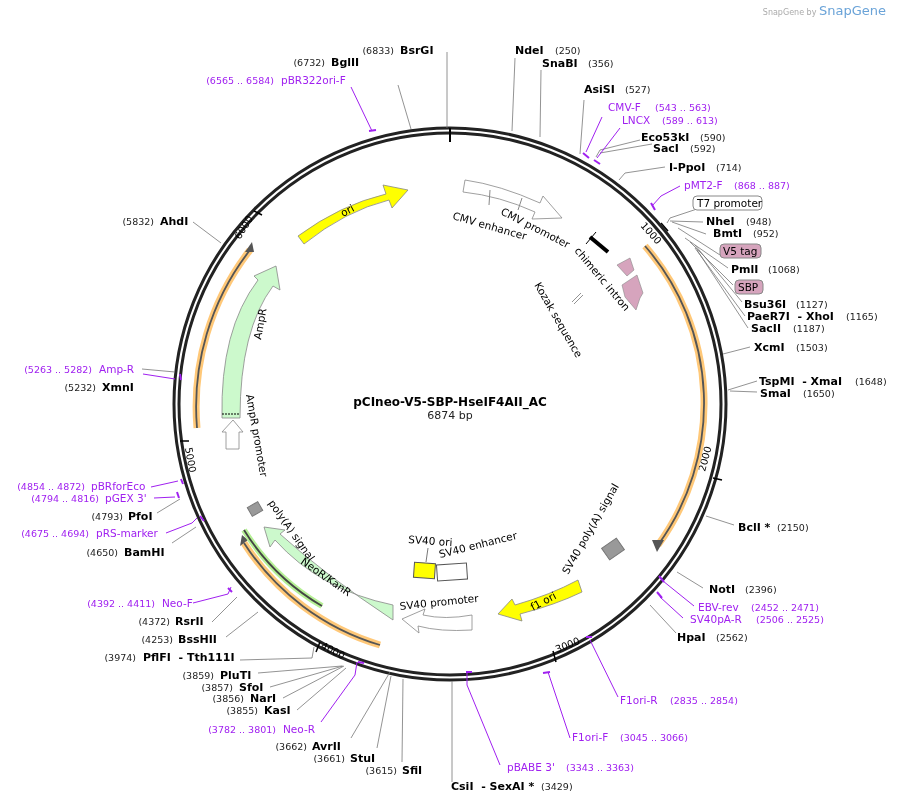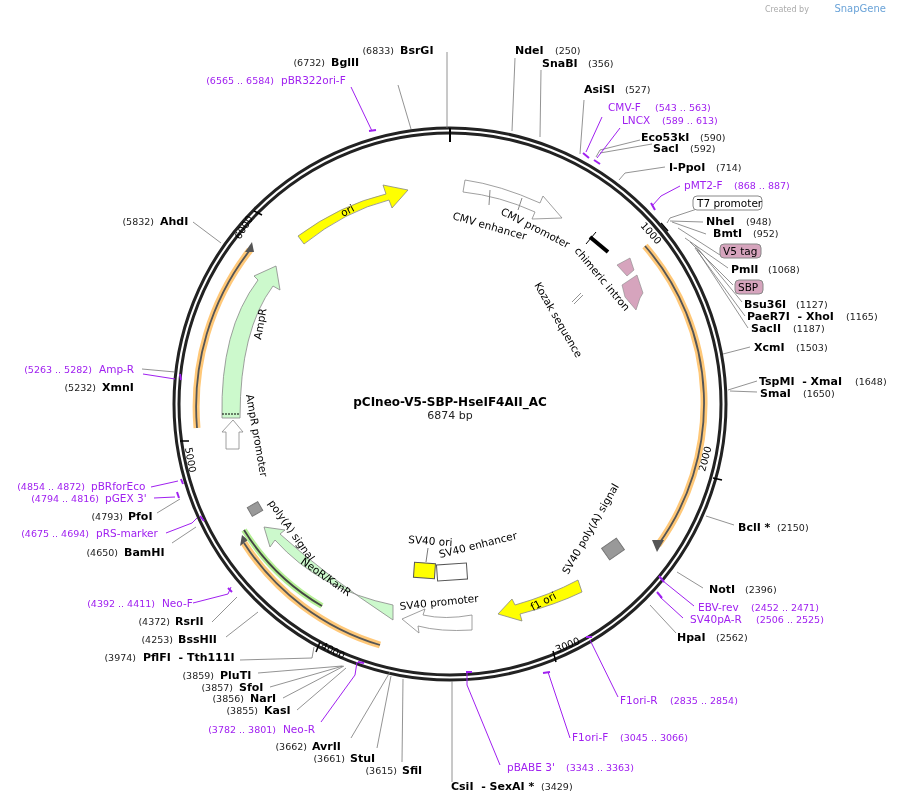--- a/index.html
+++ b/index.html
@@ -4,27 +4,27 @@
 <style>
   html,body{margin:0;padding:0;background:#fff;}
   body{width:900px;height:802px;position:relative;overflow:hidden;font-family:"DejaVu Sans","Liberation Sans",sans-serif;}
   svg{position:absolute;left:0;top:0;}
   .enz{font-weight:bold;font-size:11px;fill:#000;}
   .pos{font-size:9.5px;fill:#222;}
   .pr{font-size:10.5px;fill:#a020f0;}
   .prpos{font-size:9.5px;fill:#a020f0;}
   .feat{font-size:10.5px;fill:#000;}
   .credit{position:absolute;right:14px;top:3px;font-size:8px;color:#aaa;}
-  .credit .brand{color:#6aa3d8;font-size:10px;margin-left:23px;}
+  .credit .brand{color:#6aa3d8;font-size:13px;}
 </style>
 </head>
 <body>
 
 <div class="credit">
-  <span>Created by</span>
+  <span>SnapGene by</span>
   <span class="brand">SnapGene</span>
 </div>
 
 <svg width="900" height="802" viewBox="0 0 900 802">
 
   <g>
     <circle cx="450" cy="404" r="276" fill="none" stroke="#222" stroke-width="3"></circle>
     <circle cx="450" cy="404" r="271" fill="none" stroke="#222" stroke-width="3"></circle>
     <line x1="450" y1="128" x2="450" y2="142" stroke="#000" stroke-width="2"></line>
   </g>

